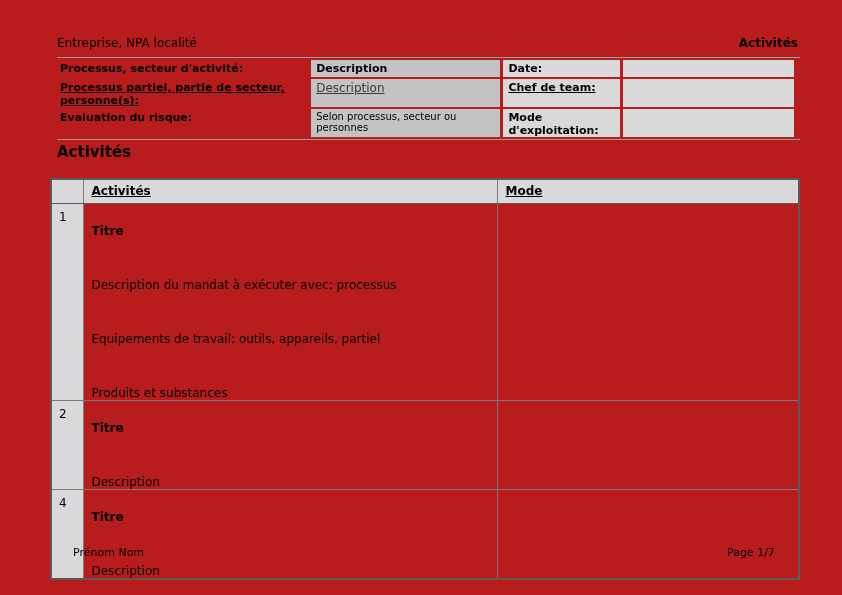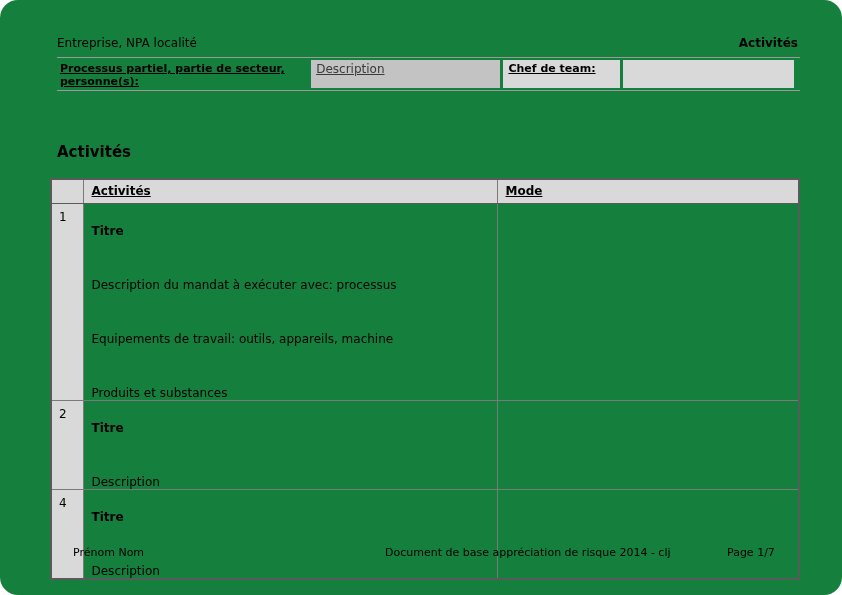--- a/index.html
+++ b/index.html
@@ -6,23 +6,22 @@
     margin: 0;
     padding: 0;
     background: #ffffff;
     font-family: "DejaVu Sans", "Liberation Sans", sans-serif;
     color: #000000;
   }
   .page {
     position: relative;
     width: 842px;
     height: 595px;
-    background: #15803d;
+    background: #b91c1c;
     overflow: hidden;
-    border-radius: 18px;
   }
 
   
   .top-header {
     position: absolute;
     left: 57px;
     right: 44px;
     top: 36px;
     display: flex;
     justify-content: space-between;
@@ -145,24 +144,36 @@
 
   <div class="info-wrap">
     <table class="info">
       <colgroup>
         <col style="width:34.5%">
           <col style="width:26%">
           <col style="width:16%">
           <col style="width:23.5%">
       </colgroup>
       <tbody>
+          <tr class="ir1">
+        <td class="lbl">Processus, secteur d'activité:</td>
+        <td class="desc b">Description</td>
+        <td class="fld">Date:</td>
+        <td class="val"></td>
+      </tr>
       <tr class="ir2">
         <td class="lbl">Processus partiel, partie de secteur, personne(s):</td>
         <td class="desc r">Description</td>
         <td class="fld">Chef de team:</td>
+        <td class="val"></td>
+      </tr>
+      <tr class="ir3">
+        <td class="lbl">Evaluation du risque:</td>
+        <td class="desc s">Selon processus, secteur ou personnes</td>
+        <td class="fld">Mode d'exploitation:</td>
         <td class="val"></td>
       </tr>
     </tbody>
       </table>
   </div>
 
   <div class="section-title">Activités</div>
 
   <table class="activities">
     <colgroup>
@@ -182,21 +193,21 @@
     </tr>
 
     <tr class="r1">
       <td class="numcol">
         <div class="num">1</div>
       </td>
       <td>
         <div class="cell-inner">
           <div class="titre">Titre</div>
           <div class="line">Description du mandat à exécuter avec: processus</div>
-          <div class="line">Equipements de travail: outils, appareils, machine</div>
+          <div class="line">Equipements de travail: outils, appareils, partiel</div>
           <div class="line">Produits et substances</div>
         </div>
       </td>
       <td></td>
     </tr>
 
     <tr class="r2">
       <td class="numcol">
         <div class="num">2</div>
       </td>
@@ -218,16 +229,15 @@
           <div class="titre">Titre</div>
           <div class="line">Description</div>
         </div>
       </td>
       <td></td>
     </tr>
   </tbody>
     </table>
 
   <div class="footer-left">Prénom Nom</div>
-  <div class="footer-center">Document de base appréciation de risque 2014 - clj</div>
   <div class="footer-right">Page 1/7</div>
 
 </div>
 
 </body></html>

